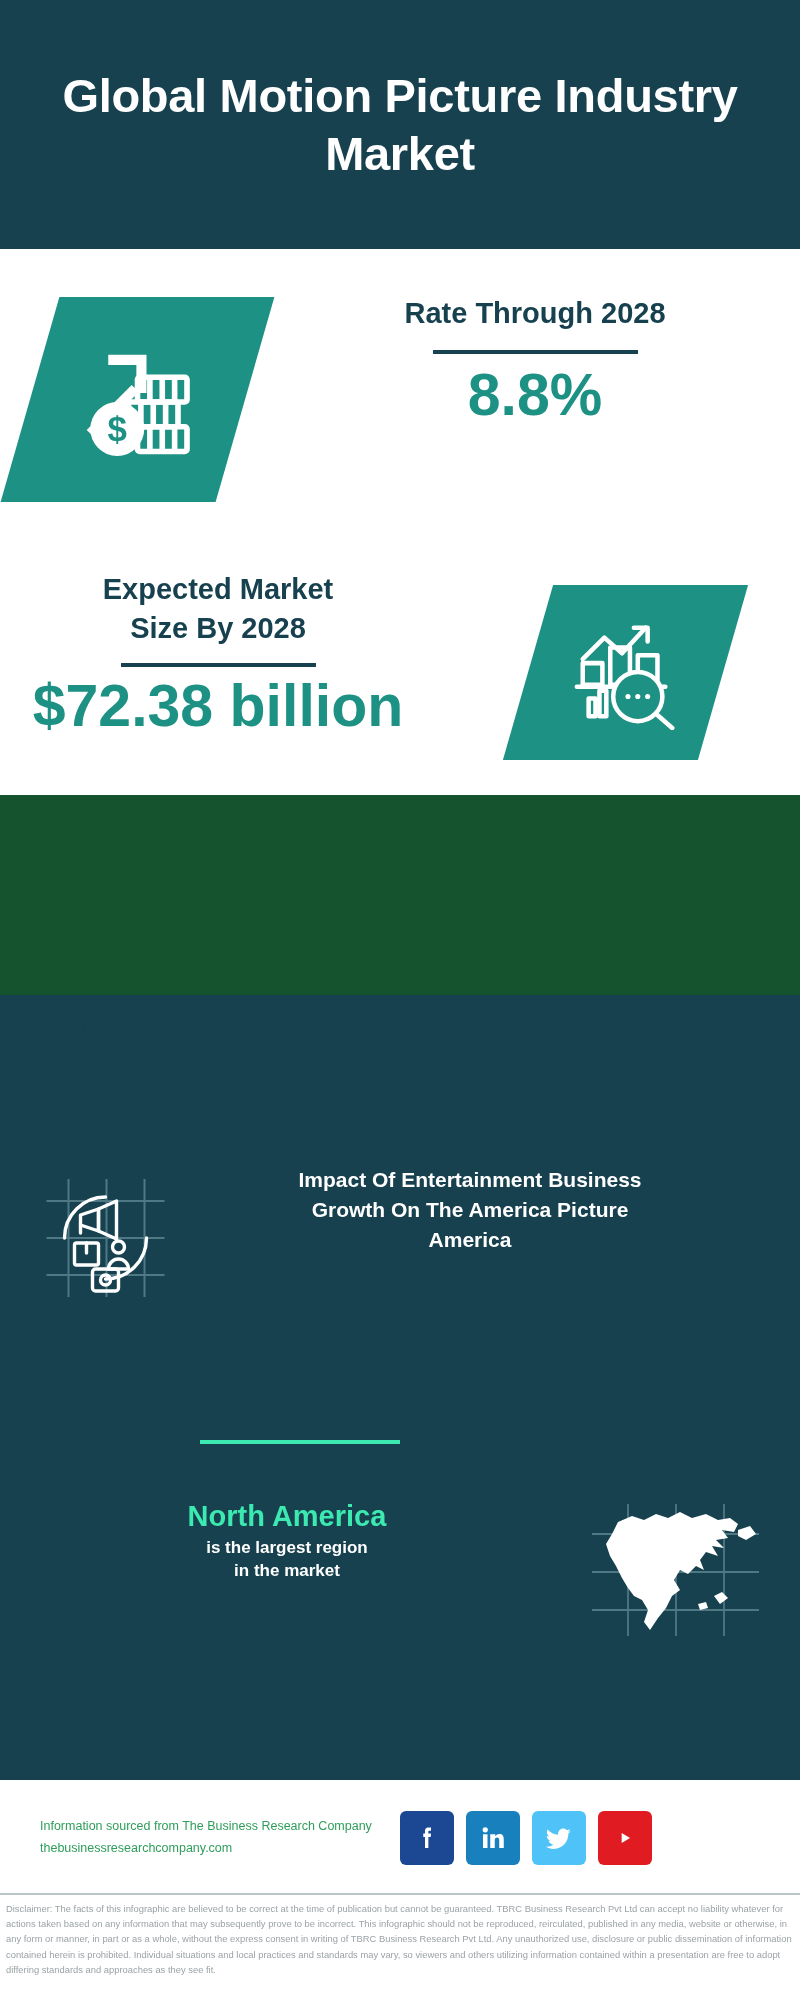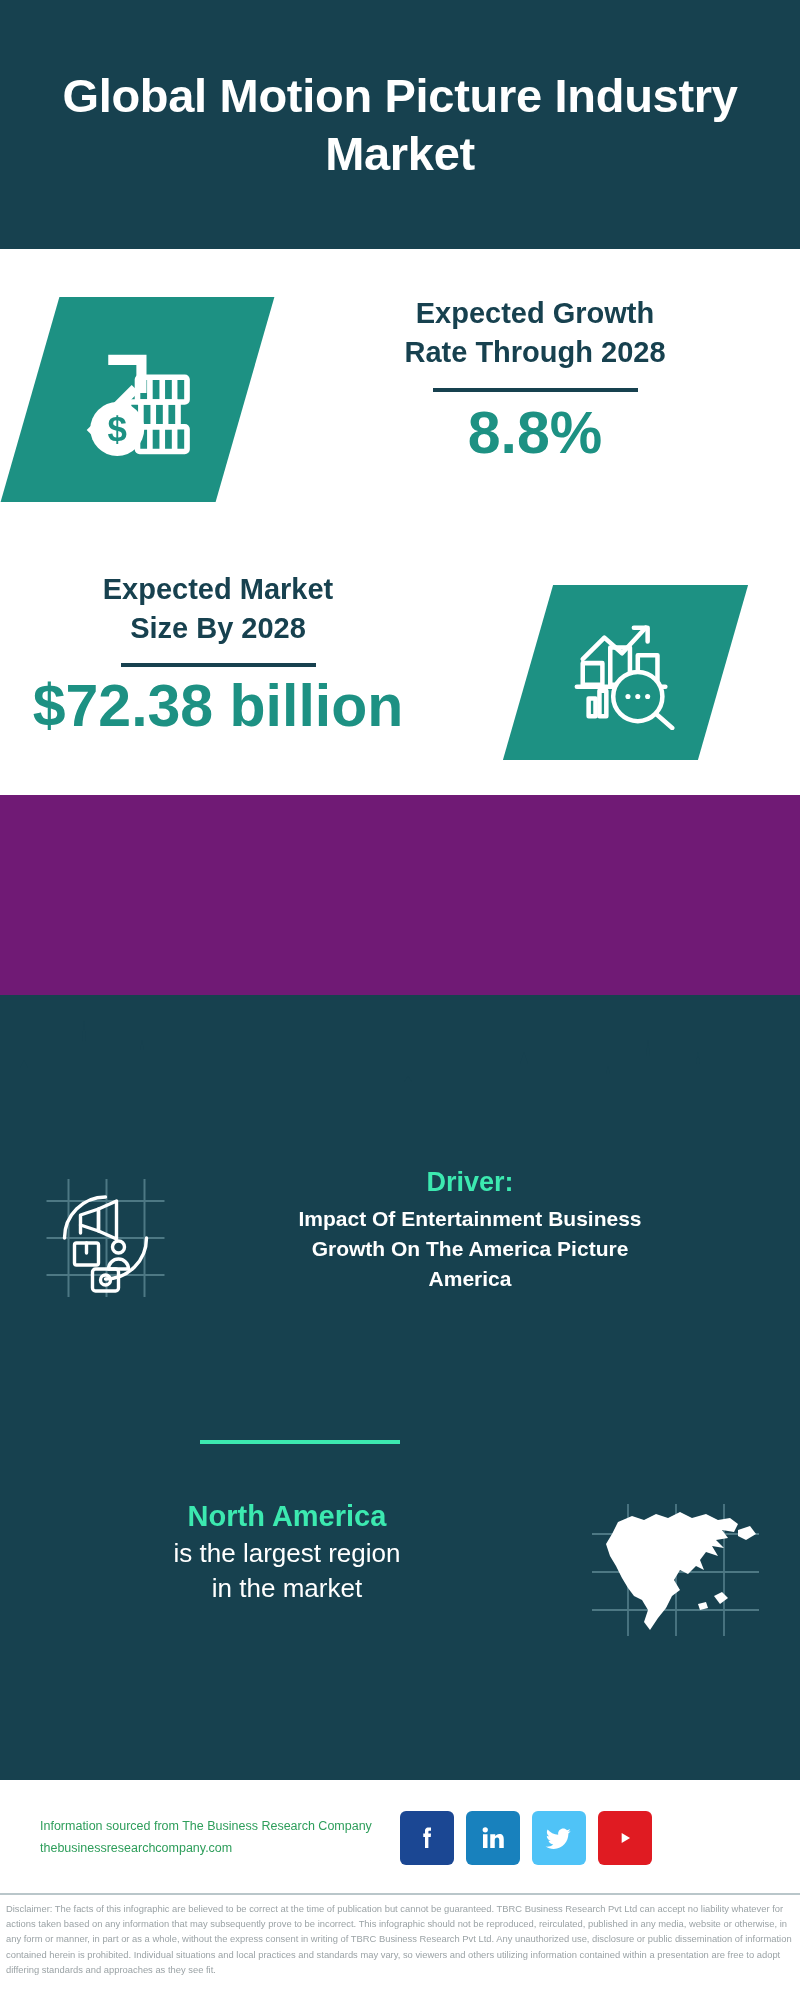--- a/index.html
+++ b/index.html
@@ -7,21 +7,21 @@
     width: 800px;
     height: 2000px;
     font-family: "Liberation Sans", sans-serif;
     background: #ffffff;
     overflow: hidden;
   }
   .page {
     position: relative;
     width: 800px;
     height: 1420px;
-    background: #701a75;
+    background: #14532d;
   }
 
   
   .header {
     position: absolute;
     left: 0; top: 0;
     width: 800px; height: 249px;
     background: #17414f;
     display: flex;
     align-items: center;
@@ -172,22 +172,22 @@
   }
   .region-text { width: 530px; text-align: center; padding-top: 8px; }
   .region-head {
     color: #3ce9b0;
     font-size: 29px;
     font-weight: bold;
     line-height: 1.3;
   }
   .region-body {
     color: #ffffff;
-    font-size: 26px;
-    font-weight: normal;
+    font-size: 17px;
+    font-weight: bold;
     line-height: 1.36;
   }
   .region-map-wrap {
     width: 250px;
     display: flex;
     justify-content: center;
     padding-top: 10px;
   }
 
   
@@ -275,21 +275,20 @@
             </g>
 
             <circle cx="42" cy="88" r="24" fill="#fff"></circle>
             <text x="42" y="99" font-size="31" font-weight="bold" text-anchor="middle" fill="#1d9183" font-family="Liberation Sans, sans-serif">$</text>
           </svg>
         </span>
       </div>
     </div>
 
     <div class="growth-text">
-      <div class="lbl-dark">Expected Growth</div>
       <div class="lbl-dark">Rate Through 2028</div>
       <div class="rule-dark"></div>
       <div class="big-green">8.8%</div>
     </div>
   </div>
 
   <div class="size-block">
     <div class="size-text">
       <div class="lbl-dark">Expected Market</div>
       <div class="lbl-dark">Size By 2028</div>
@@ -373,21 +372,20 @@
             <rect x="34" y="70" width="24" height="22" rx="2"></rect>
             <line x1="46" y1="70" x2="46" y2="80"></line>
 
             <rect x="52" y="96" width="26" height="22" rx="3"></rect>
             <circle cx="65" cy="107" r="5"></circle>
           </g>
         </svg>
       </span>
     </div>
     <div class="driver-text">
-      <div class="driver-head">Driver:</div>
       <div class="driver-body">Impact Of Entertainment Business</div>
       <div class="driver-body">Growth On The America Picture</div>
       <div class="driver-body">America</div>
     </div>
   </div>
 
   <div class="rule-mint"></div>
 
   <div class="region-row">
     <div class="region-text">

